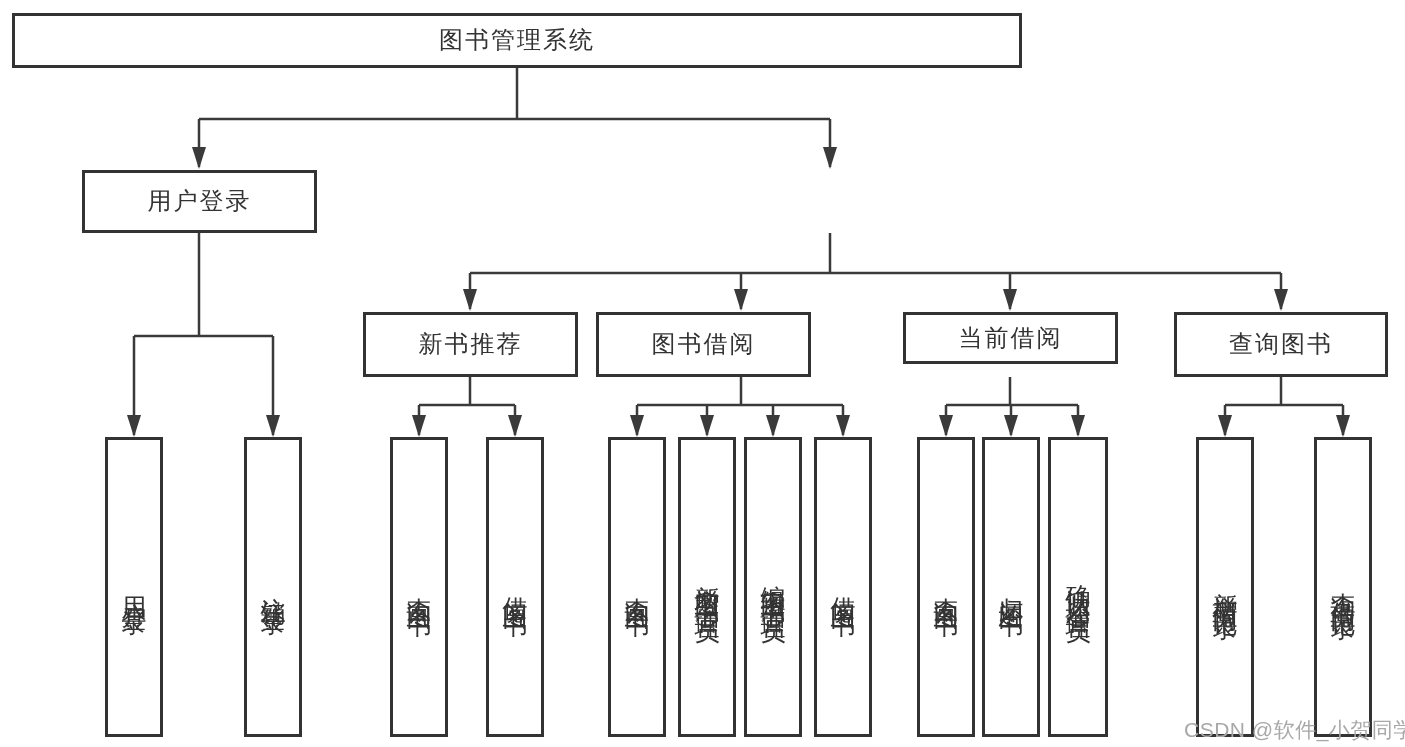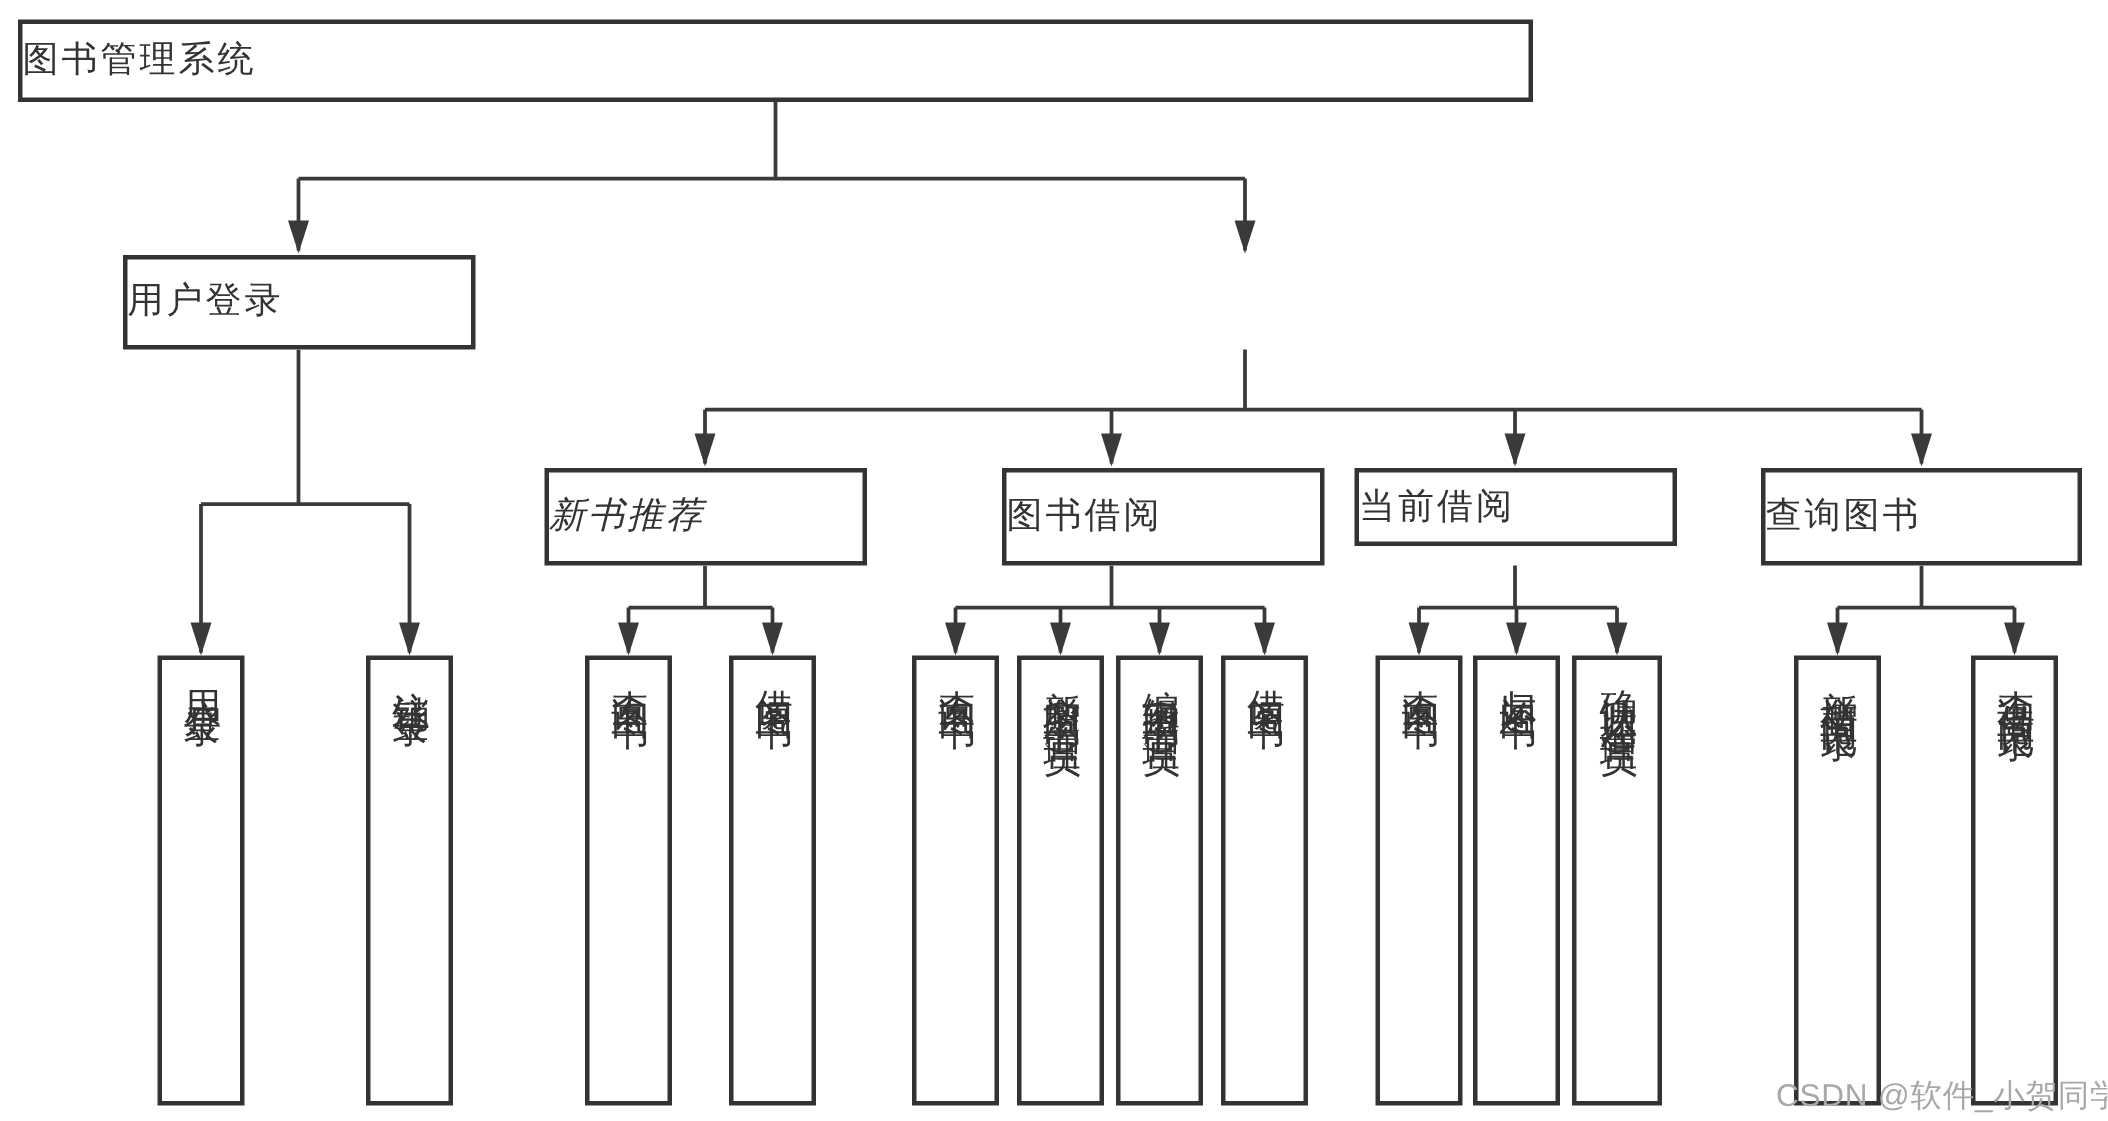--- a/index.html
+++ b/index.html
@@ -26,20 +26,21 @@
     stroke: none;
   }
   .node {
     position: absolute;
     box-sizing: border-box;
     border: 3px solid #333333;
     background: #ffffff;
     color: #333333;
     display: flex;
     align-items: center;
+    justify-content: center;
     text-align: center;
   }
   .node.h {
     font-size: 24px;
     letter-spacing: 2px;
     line-height: 1.1;
   }
   .node.v {
     writing-mode: vertical-rl;
     font-size: 25px;
@@ -98,24 +99,24 @@
   </svg>
 
   <div class="node h" style="left:12px; top:13px; width:1010px; height:55px;">
     <span>图书管理系统</span>
   </div>
 
   <div class="node h" style="left:82px; top:170px; width:235px; height:63px;">
     <span>用户登录</span>
   </div>
 
-  <div class="node h" style="left:363px; top:312px; width:215px; height:65px;font-style:italic;">
+  <div class="node h" style="left:363px; top:312px; width:215px; height:65px;">
     <span>新书推荐</span>
   </div>
-  <div class="node h" style="left:668px; top:312px; width:215px; height:65px;">
+  <div class="node h" style="left:596px; top:312px; width:215px; height:65px;">
     <span>图书借阅</span>
   </div>
   <div class="node h" style="left:903px; top:312px; width:215px; height:52px;">
     <span>当前借阅</span>
   </div>
   <div class="node h" style="left:1174px; top:312px; width:214px; height:65px;">
     <span>查询图书</span>
   </div>
 
   <div class="node v" style="left:105px; top:437px; width:58px; height:300px;">

